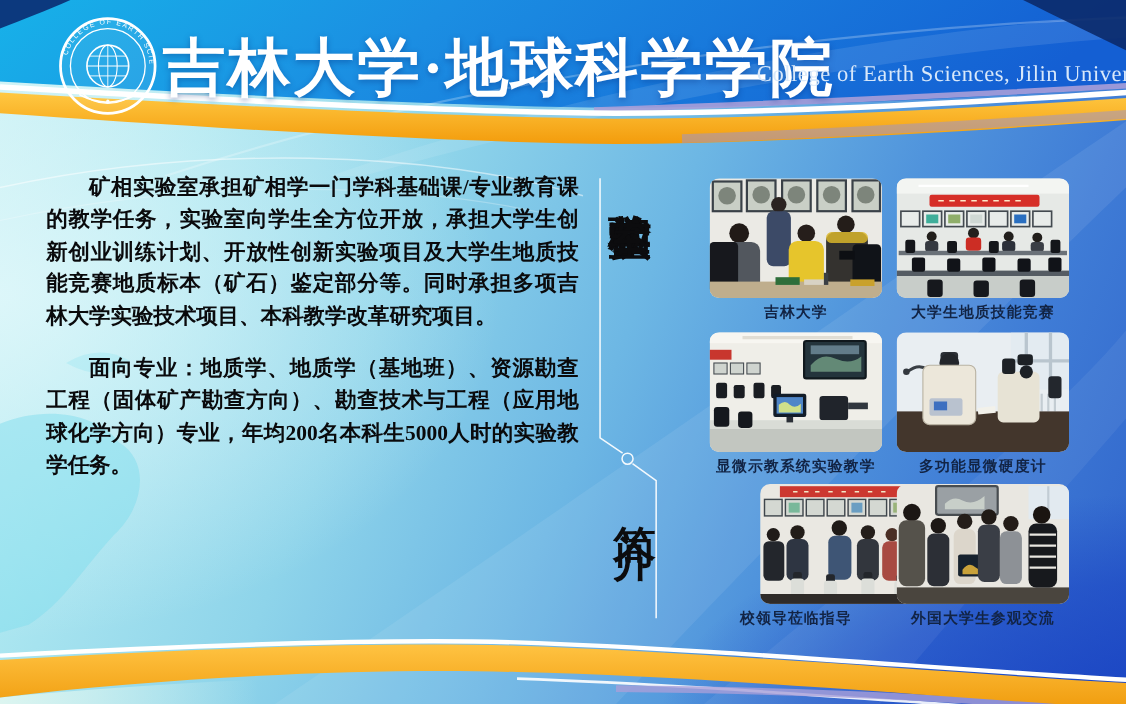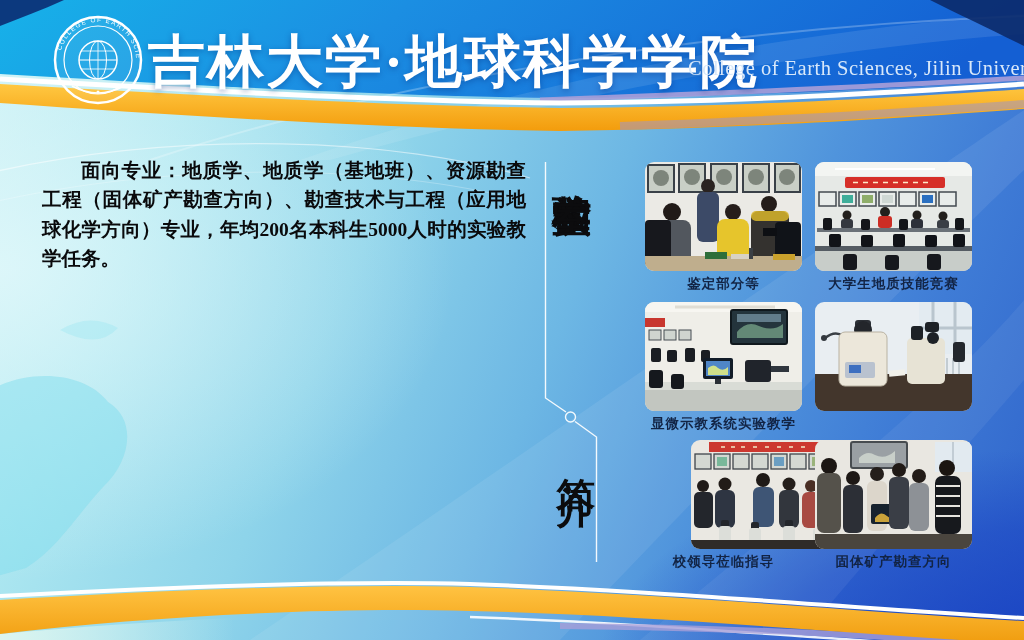--- a/index.html
+++ b/index.html
@@ -20,21 +20,21 @@
   .logo{position:absolute;left:52px;top:14px;z-index:4;}
   .h-title{position:absolute;left:148px;top:24px;z-index:4;width:560px;
     font-size:57px;font-weight:700;color:#ffffff;letter-spacing:2px;white-space:nowrap;
     text-shadow:0 2px 6px rgba(0,40,120,.4);}
   .h-sub{position:absolute;left:688px;top:57px;z-index:4;
     font-size:20.5px;color:#d8e8fa;letter-spacing:.5px;white-space:nowrap;}
   
   .intro{position:absolute;left:42px;top:156px;width:484px;z-index:4;}
   .intro p{margin:0;text-indent:2em;font-size:19.5px;line-height:29.4px;
     font-weight:700;color:#0a0a0c;text-align:justify;}
-  .intro p + p{margin-top:8px;}
+  .intro p + p{margin-top:18px;}
   
   .v-main{position:absolute;left:552px;top:164px;z-index:4;writing-mode:vertical-rl;
     font-size:39px;font-weight:700;color:#0c0c0e;line-height:1.02;}
   .v-sub{position:absolute;left:556px;top:446px;z-index:4;writing-mode:vertical-rl;
     font-size:39px;font-weight:700;color:#0c0c0e;line-height:1.02;letter-spacing:12px;}
   
   .g-item{position:absolute;width:157px;z-index:4;}
   .photo{width:157px;height:109px;border-radius:9px;overflow:hidden;display:block;}
   .photo svg{display:block;}
   .cap{position:absolute;left:-17px;top:113px;width:191px;text-align:center;
@@ -97,20 +97,21 @@
       <line x1="46" y1="27" x2="46" y2="65" stroke-width="0.8"></line>
       <path d="M20,72 q26,14 52,0" stroke-width="1.5"></path>
     </g>
     <circle cx="46" cy="78" r="1.5" fill="#ffffff"></circle>
   </svg>
 
   <div class="h-title">吉林大学·地球科学学院</div>
   <div class="h-sub">College of Earth Sciences, Jilin University</div>
 
   <div class="intro">
+    <p>矿相实验室承担矿相学一门学科基础课/专业教育课的教学任务，实验室向学生全方位开放，承担大学生创新创业训练计划、开放性创新实验项目及大学生地质技能竞赛地质标本（矿石）鉴定部分等。同时承担多项吉林大学实验技术项目、本科教学改革研究项目。</p>
     <p>面向专业：地质学、地质学（基地班）、资源勘查工程（固体矿产勘查方向）、勘查技术与工程（应用地球化学方向）专业，年均200名本科生5000人时的实验教学任务。</p>
   </div>
 
   <svg class="divider-decor" width="1024" height="640" viewBox="0 0 1024 640">
     <g stroke="rgba(255,255,255,0.92)" stroke-width="1.4" fill="none">
       <path d="M545.5,162 V398 L566,412"></path>
       <circle cx="570.5" cy="417" r="5"></circle>
       <path d="M575,421.5 L596.5,437 V562"></path>
     </g>
   </svg>
@@ -148,21 +149,21 @@
         <rect x="0" y="58" width="26" height="46" rx="4" fill="#17181d"></rect>
         <rect x="130" y="60" width="26" height="44" rx="4" fill="#101318"></rect>
         <rect x="118" y="66" width="14" height="8" fill="#0d0f13"></rect>
         <rect x="0" y="94" width="157" height="15" fill="#bfae8d"></rect>
         <rect x="60" y="90" width="22" height="7" fill="#2e6e3a"></rect>
           <rect x="86" y="92" width="18" height="5" fill="#d8d2c4"></rect>
         <rect x="104" y="86" width="4" height="11" fill="#3a3f44"></rect>
           <rect x="128" y="92" width="22" height="6" fill="#c9a12c"></rect>
       </svg>
     </span>
-    <div class="cap">鉴定部分等</div>
+    <div class="cap">吉林大学</div>
   </div>
 
   <div class="g-item" style="left:645px;top:302px;">
     <span class="photo">
       <svg width="157" height="109" viewBox="0 0 157 109" preserveAspectRatio="none">
         <rect width="157" height="109" fill="#efeee8"></rect>
         <rect width="157" height="10" fill="#f7f6f1"></rect>
         <line x1="30" y1="5" x2="130" y2="5" stroke="#e0ddd4" stroke-width="3"></line>
         <rect x="86" y="8" width="56" height="34" rx="2" fill="#24343c" stroke="#10181d" stroke-width="2"></rect>
         <rect x="92" y="12" width="44" height="8" fill="#9fc4d8" opacity=".5"></rect>
@@ -288,20 +289,21 @@
         <rect x="92" y="36" width="38" height="46" rx="5" fill="#e7e3d5"></rect>
         <g fill="#1d2126">
           <rect x="96" y="24" width="12" height="14" rx="3"></rect>
             <rect x="110" y="20" width="14" height="10" rx="3"></rect>
             <circle cx="118" cy="36" r="6"></circle>
         </g>
         <rect x="138" y="40" width="12" height="20" rx="3" fill="#23272d"></rect>
         <rect x="74" y="68" width="16" height="6" fill="#f2f1ea" transform="rotate(-6 82 71)"></rect>
       </svg>
     </span>
+    <div class="cap">多功能显微硬度计</div>
   </div>
 
   <div class="g-item" style="left:645px;top:440px;padding-left:46px;">
     <span class="photo">
       <svg width="157" height="109" viewBox="0 0 157 109" preserveAspectRatio="none">
         <rect width="157" height="109" fill="#eae8e2"></rect>
         <rect x="18" y="2" width="120" height="10" fill="#cc3830"></rect>
         <g stroke="#f3e9c8" stroke-width="1.3">
           <line x1="30" y1="7" x2="34" y2="7"></line>
             <line x1="40" y1="7" x2="44" y2="7"></line>
@@ -379,21 +381,21 @@
         <circle cx="132" cy="28" r="8" fill="#1b1511"></circle>
           <rect x="120" y="36" width="26" height="58" rx="7" fill="#17191d"></rect>
         <g stroke="#e8e6e0" stroke-width="2">
           <line x1="121" y1="46" x2="145" y2="46"></line>
             <line x1="121" y1="56" x2="145" y2="56"></line>
           <line x1="121" y1="66" x2="145" y2="66"></line>
             <line x1="121" y1="76" x2="145" y2="76"></line>
         </g>
       </svg>
     </span>
-    <div class="cap">固体矿产勘查方向</div>
+    <div class="cap">外国大学生参观交流</div>
   </div>
 
   <svg class="bottom-wave" width="1024" height="80" viewBox="0 0 80 80" style="width:1024px;height:80px;">
   </svg>
   <svg class="bottom-wave" width="1024" height="80" viewBox="0 0 1024 80">
     <defs>
       <linearGradient id="og2" x1="0" y1="0" x2="0" y2="1">
         <stop offset="0" stop-color="#ffc342"></stop>
           <stop offset="1" stop-color="#f09c0e"></stop>
       </linearGradient>

